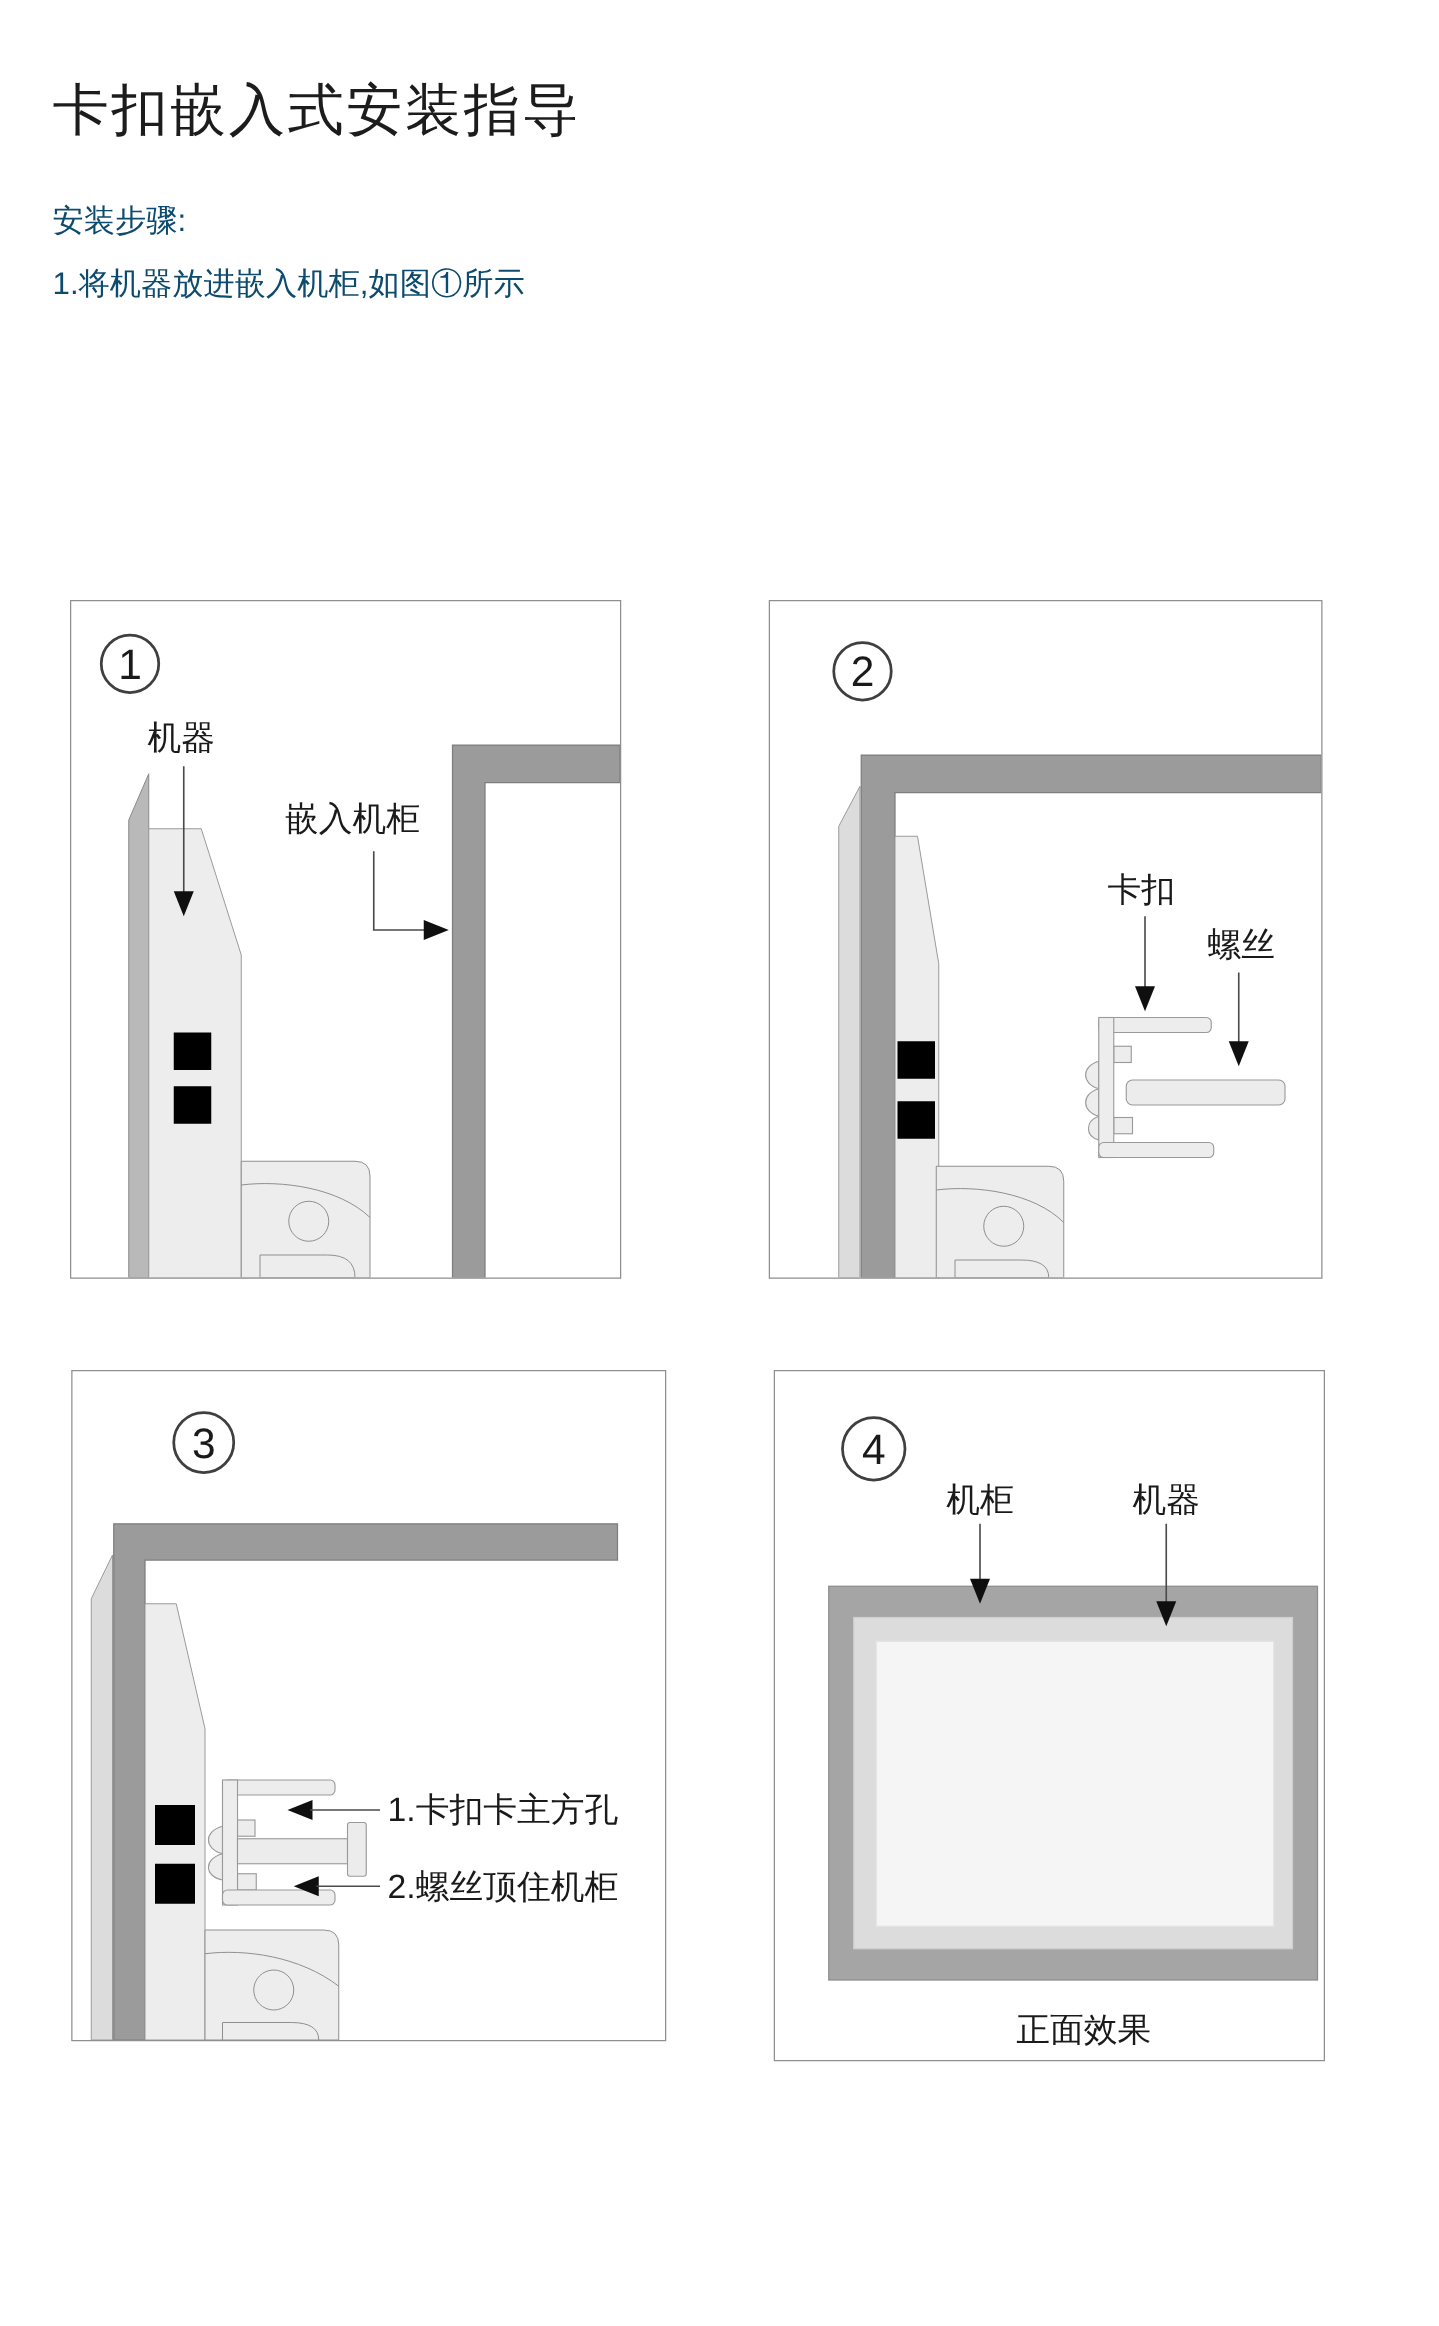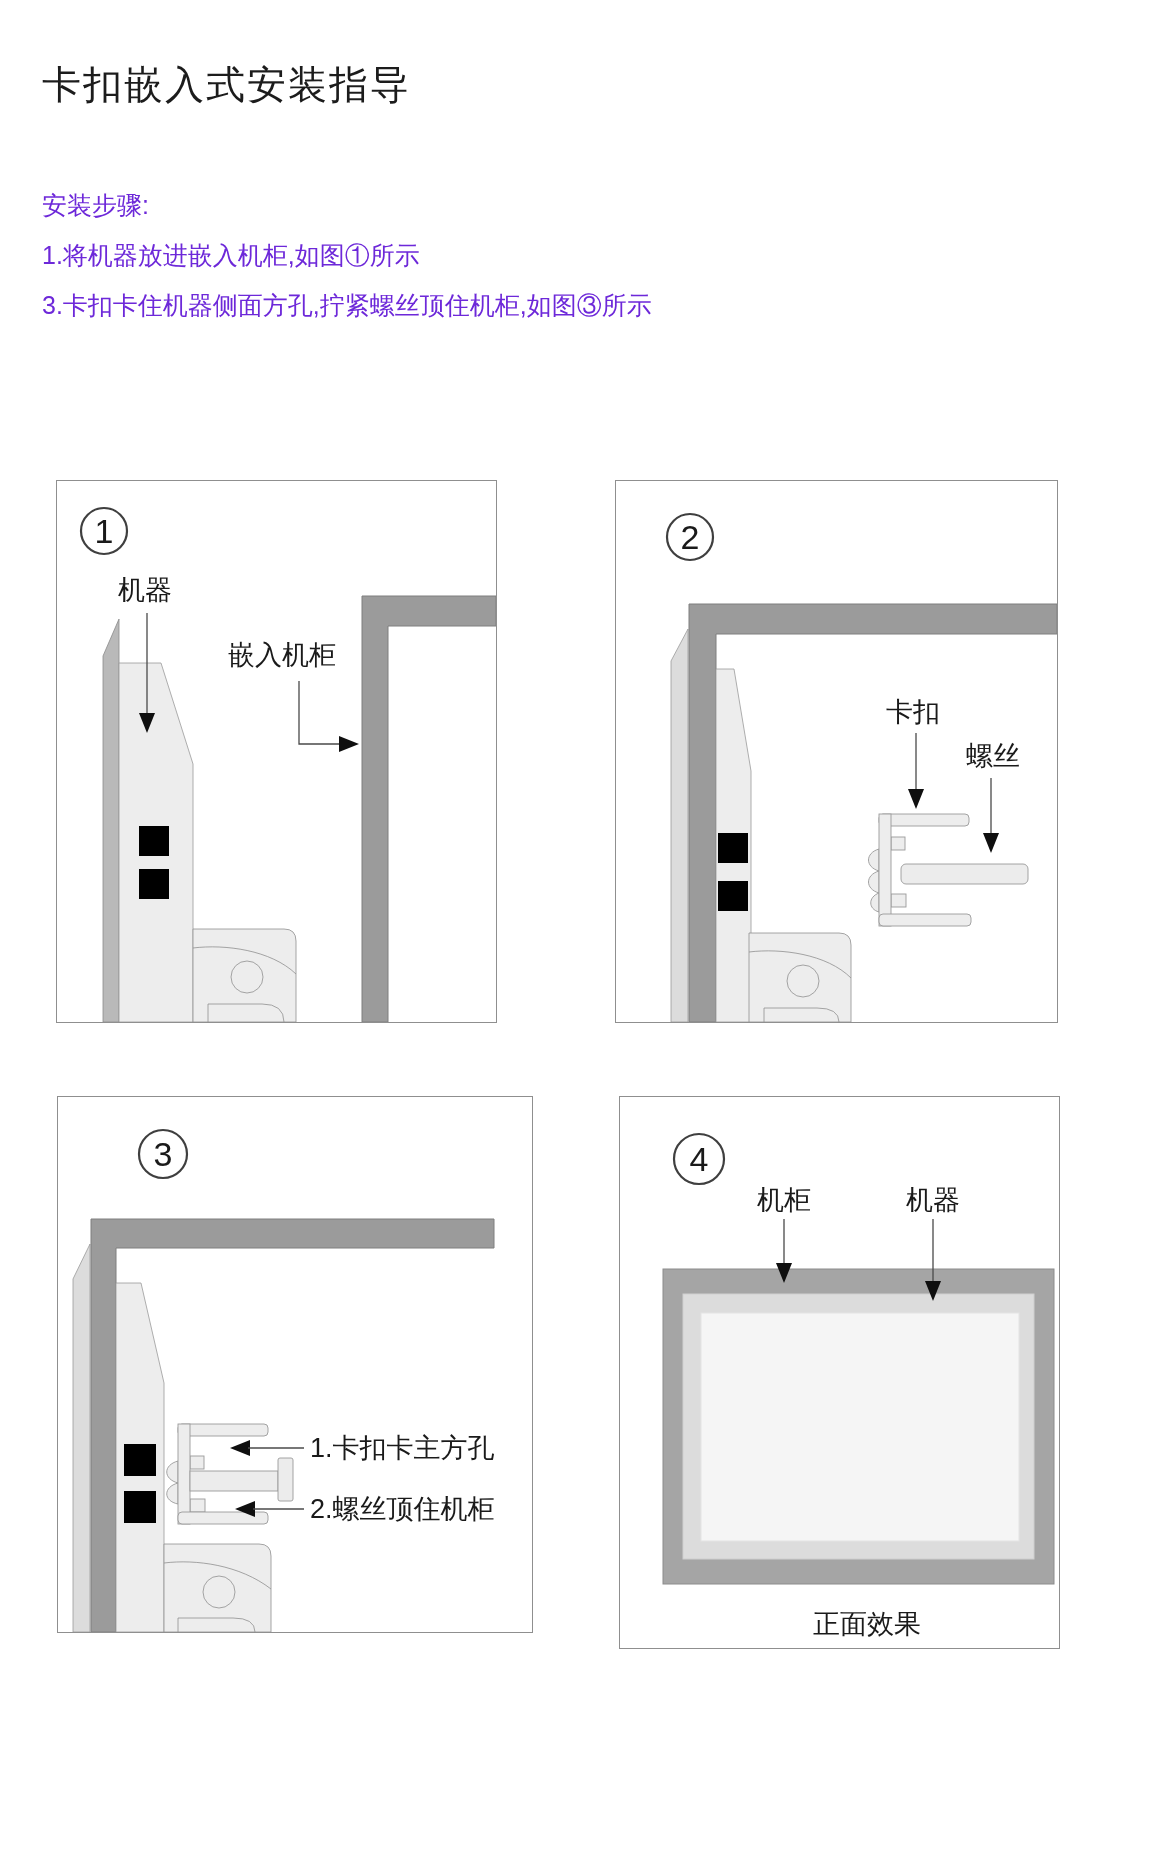--- a/index.html
+++ b/index.html
@@ -1,37 +1,36 @@
 <!DOCTYPE html>
 <html><head>
 <meta charset="utf-8">
 <style>
   html,body{margin:0;padding:0;background:#ffffff;}
   body{font-family:"Liberation Sans", sans-serif;color:#1a1a1a;}
   .page{position:relative;width:1151px;height:1861px;background:#ffffff;overflow:hidden;}
-  .title{position:absolute;left:42px;top:58px;font-size:39px;letter-spacing:2px;color:#1c1c1c;}
-  .steps{position:absolute;left:42px;top:180px;font-size:25px;line-height:50px;color:#6d28d9;}
+  .title{position:absolute;left:42px;top:58px;font-size:45px;letter-spacing:2px;color:#1c1c1c;}
+  .steps{position:absolute;left:42px;top:152px;font-size:25px;line-height:50px;color:#0c4a6e;}
   .steps div{white-space:nowrap;}
   .panel{position:absolute;border:1px solid #8f8f8f;background:#ffffff;box-sizing:border-box;}
   .panel svg{display:block;}
   svg text{font-family:"Liberation Sans", sans-serif;fill:#1a1a1a;}
   .num{font-size:34px;}
   .lbl{font-size:27px;}
 </style>
 </head>
 <body>
 
 <div class="page">
 
   <div class="title">卡扣嵌入式安装指导</div>
 
   <div class="steps">
     <div>安装步骤:</div>
     <div>1.将机器放进嵌入机柜,如图①所示</div>
-    <div>3.卡扣卡住机器侧面方孔,拧紧螺丝顶住机柜,如图③所示</div>
   </div>
 
   <div class="panel" style="left:56px;top:480px;width:441px;height:543px;">
     <svg width="439" height="541" viewBox="0 0 439 541">
       <path d="M305,115 H439 V145 H331 V541 H305 Z" fill="#9b9b9b" stroke="#7e7e7e" stroke-width="1"></path>
       <path d="M62,138 V541 H46 V175 Z" fill="#b9b9b9" stroke="#8a8a8a" stroke-width="0.8"></path>
       <path d="M62,182 H104 L136,283 V541 H62 Z" fill="#ededed" stroke="#9a9a9a" stroke-width="0.8"></path>
       <rect x="82" y="345" width="30" height="30" fill="#000000"></rect>
       <rect x="82" y="388" width="30" height="30" fill="#000000"></rect>
       <path d="M136,448 H227 Q239,448 239,460 V541 H136 Z" fill="#ededed" stroke="#8f8f8f" stroke-width="0.8"></path>

